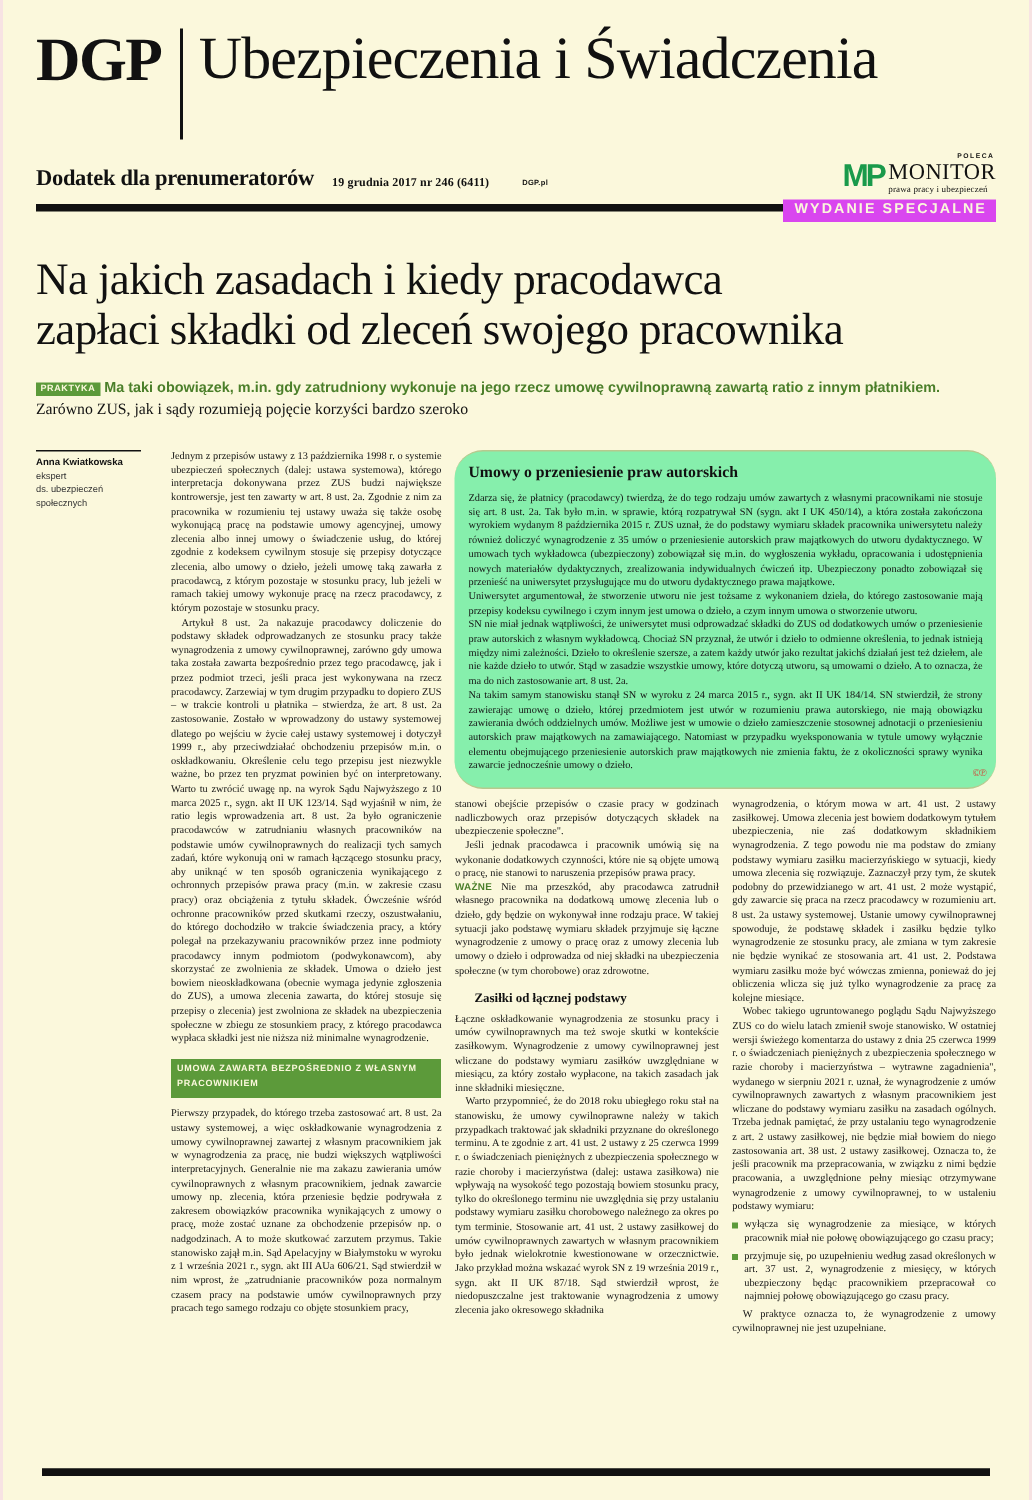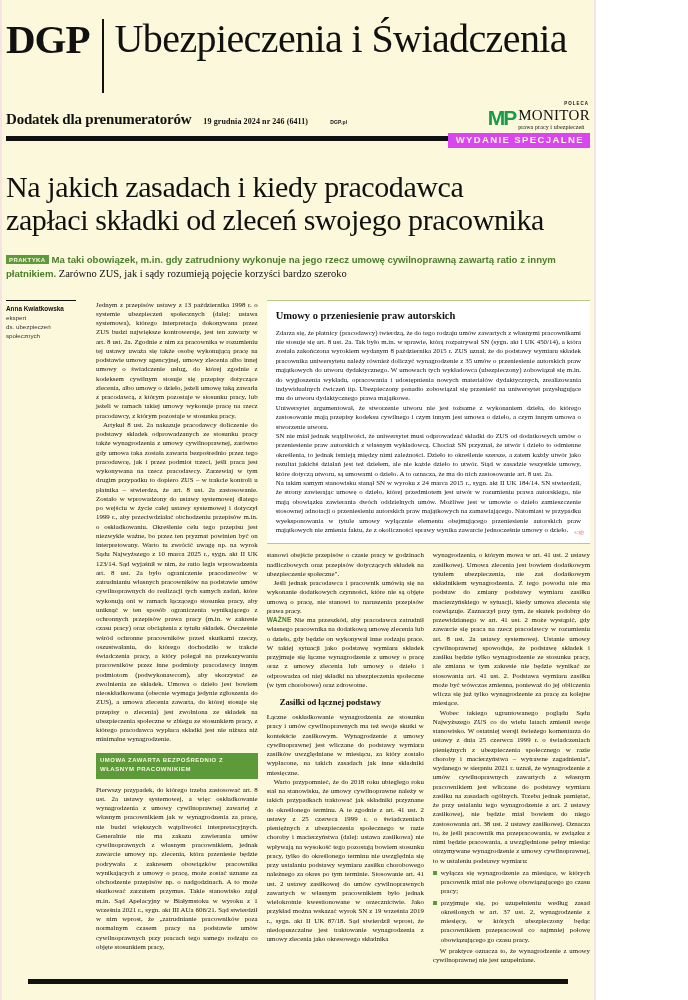--- a/index.html
+++ b/index.html
@@ -8,25 +8,25 @@
     background: #ffffff;
   }
   body {
     width: 688px;
     height: 1000px;
     overflow: hidden;
     font-family: "Liberation Serif", serif;
   }
   .page {
     position: relative;
-    width: 596px;
+    width: 688px;
     height: 1000px;
     background: #fbf8dc;
     box-sizing: border-box;
-    padding: 0 4px;
+    padding: 0 22px;
     border-left: 2px solid #f7e3e3;
     border-right: 2px solid #f7e3e3;
   }
 
   
   .masthead {
     display: flex;
     align-items: flex-start;
     padding-top: 18px;
     height: 48px;
@@ -241,26 +241,27 @@
     color: #111;
     text-align: justify;
     margin: 0;
     text-indent: 7px;
     hyphens: auto;
   }
   p.body.first { text-indent: 0; }
 
   
   .green-box {
-    background: #ffffff;
+    background: #86efac;
     border-top: 1px solid #b7c98e;
     border-bottom: 1px solid #b7c98e;
     padding: 8px 9px 9px 9px;
     box-sizing: border-box;
     position: relative;
+    border-radius: 19px;
   }
   .green-box-title {
     font-family: "Liberation Serif", serif;
     font-weight: bold;
     font-size: 10.5px;
     line-height: 13px;
     color: #111;
     margin: 0 0 6px 0;
   }
   .green-box p {
@@ -356,21 +357,21 @@
 <div class="page">
 
   <div class="masthead">
     <div class="dgp-logo">DGP</div>
     <div class="masthead-rule"></div>
     <div class="masthead-title">Ubezpieczenia i Świadczenia</div>
   </div>
 
   <div class="subhead-row">
     <div class="supp-label">Dodatek dla prenumeratorów</div>
-    <div class="issue-line">19 grudnia 2024 nr 246 (6411)</div>
+    <div class="issue-line">19 grudnia 2017 nr 246 (6411)</div>
     <div class="site-tag">DGP.pl</div>
 
     <div class="monitor-block">
       <div class="poleca">POLECA</div>
       <div class="monitor-row">
         <div class="mp-mark">MP</div>
         <div class="monitor-text">
           <div class="monitor-name">MONITOR</div>
           <div class="monitor-sub">prawa pracy i ubezpieczeń</div>
         </div>

